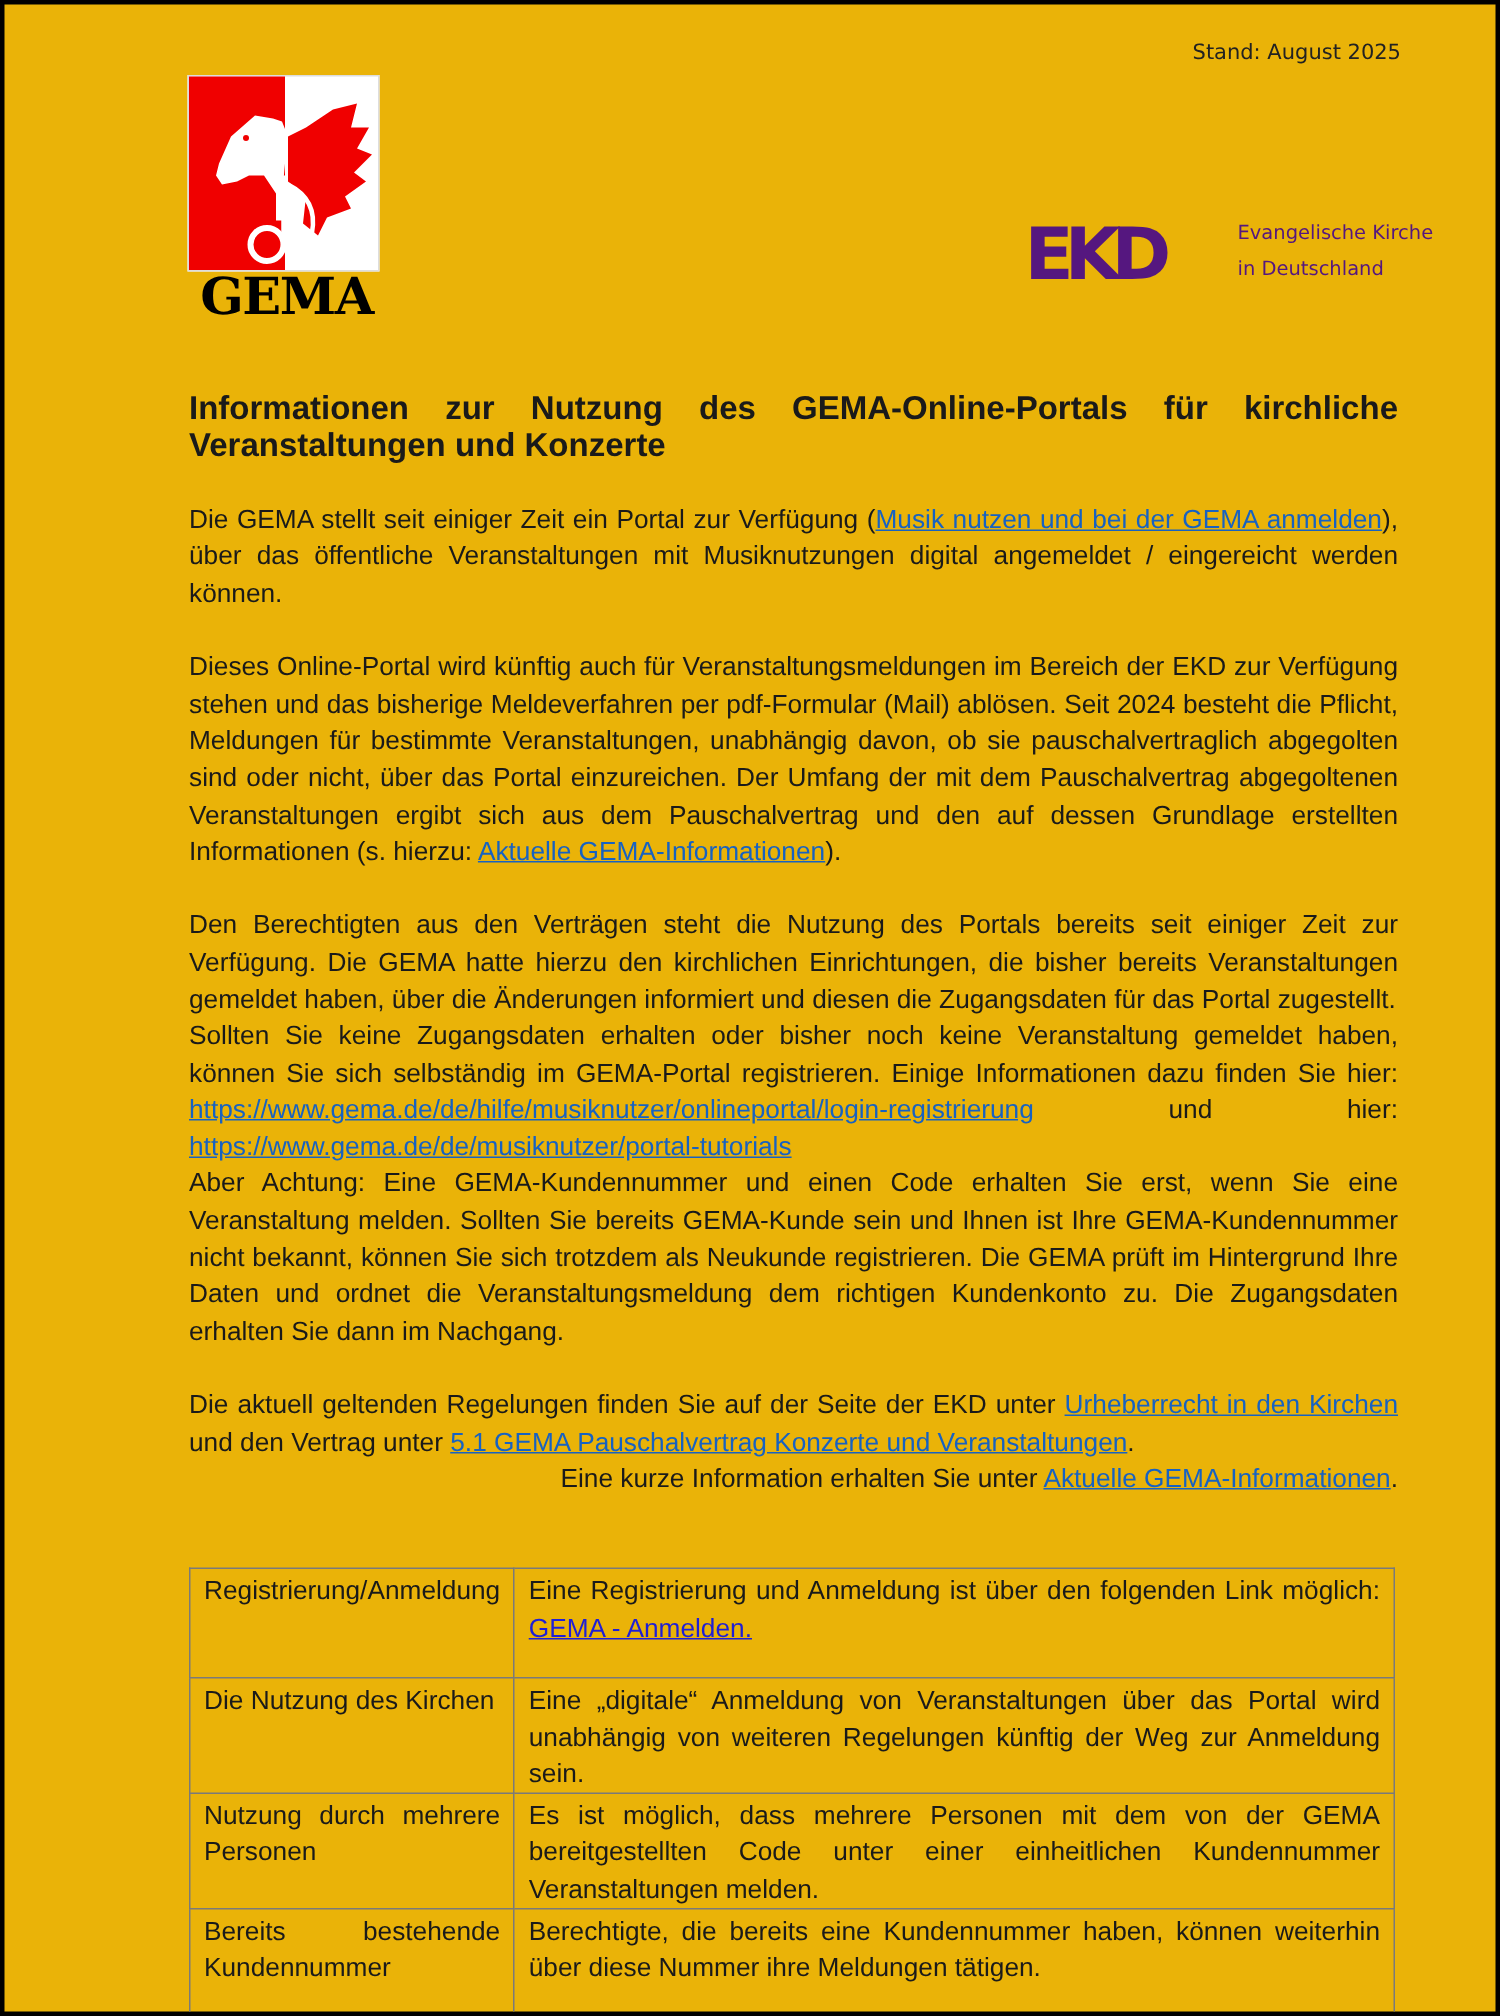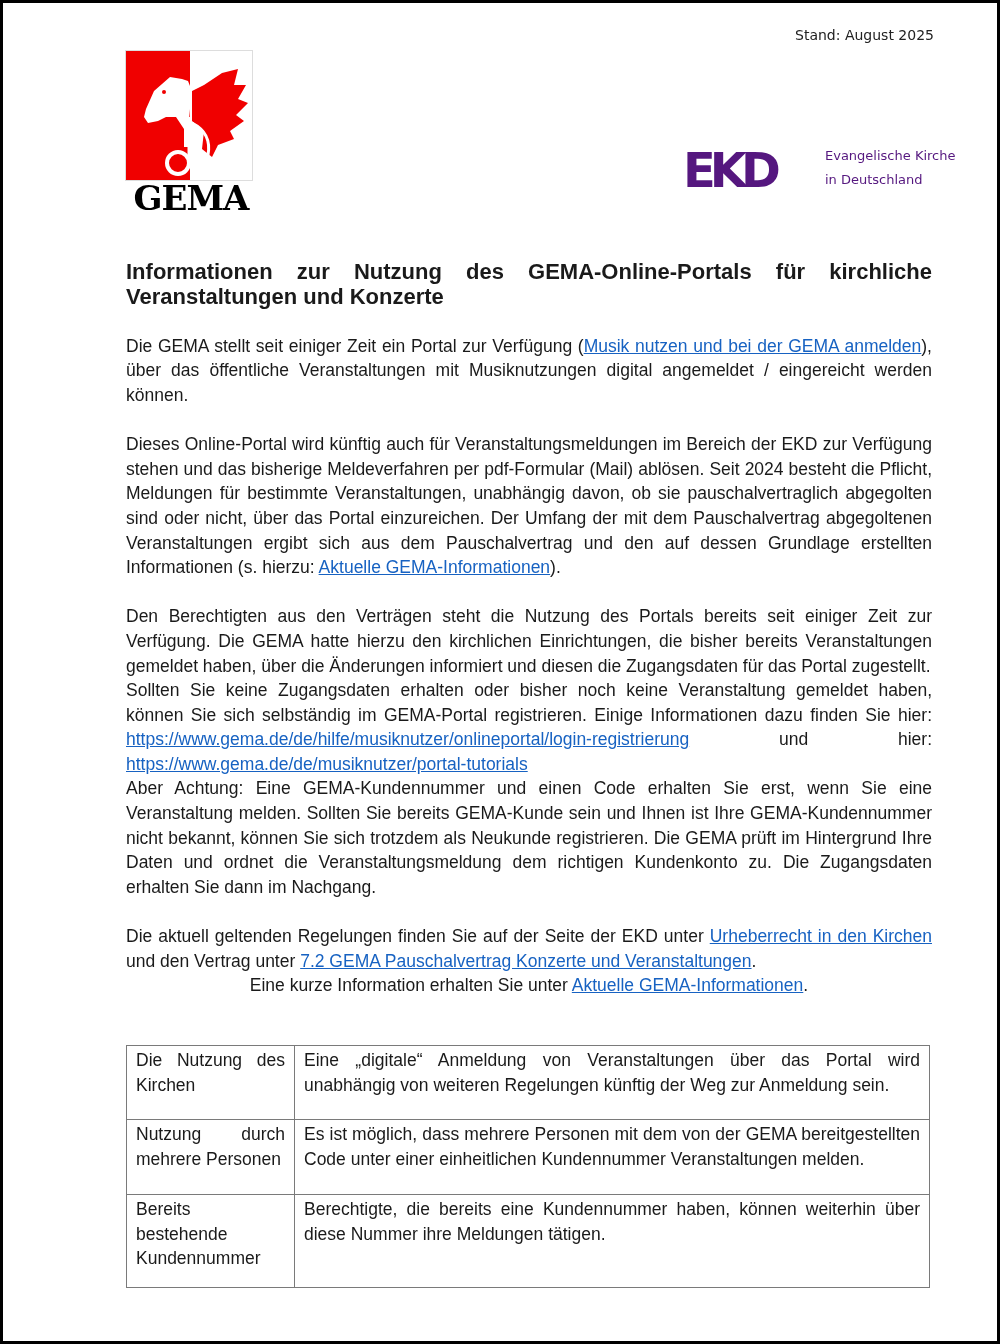--- a/index.html
+++ b/index.html
@@ -1,19 +1,19 @@
 <!DOCTYPE html>
 <html><head>
 <meta charset="utf-8">
 <style>
   html, body { margin: 0; padding: 0; background: #000; }
   body { width: 1000px; height: 1344px; overflow: hidden; position: relative; }
   .page {
     position: absolute; left: 3px; top: 3px; width: 994px; height: 1338px;
-    background: #ffffff; overflow: hidden;
+    background: #eab308; overflow: hidden;
     font-family: "Liberation Sans Narrow", "Liberation Sans", sans-serif;
     color: #1a1a1a;
   }
   .stand {
     position: absolute; right: 63px; top: 24px;
     font-family: "DejaVu Sans", sans-serif; font-size: 14px; color: #222;
   }
   .gema-logo { position: absolute; left: 122px; top: 47px; width: 132px; height: 166px; }
   .gema-box { position: absolute; left: 0; top: 0; width: 128px; height: 131px; border: 1px solid #ddd; box-sizing: border-box; background: #fff; }
   .gema-red { position: absolute; left: 0; top: 0; width: 64px; height: 129px; background: #f00000; }
@@ -109,29 +109,35 @@
     <div class="gap"></div>
 
     <p>Den Berechtigten aus den Verträgen steht die Nutzung des Portals bereits seit einiger Zeit zur Verfügung. Die GEMA hatte hierzu den kirchlichen Einrichtungen, die bisher bereits Veranstaltungen gemeldet haben, über die Änderungen informiert und diesen die Zugangsdaten für das Portal zugestellt.</p>
     <p>
       <span>Sollten Sie keine Zugangsdaten erhalten oder bisher noch keine Veranstaltung gemeldet haben, können Sie sich selbständig im GEMA-Portal registrieren. Einige Informationen dazu finden Sie hier: </span><a class="lnk" href="#">https://www.gema.de/de/hilfe/musiknutzer/onlineportal/login-registrierung</a><span> und hier: </span><a class="lnk" href="#">https://www.gema.de/de/musiknutzer/portal-tutorials</a>
     </p>
     <p>Aber Achtung: Eine GEMA-Kundennummer und einen Code erhalten Sie erst, wenn Sie eine Veranstaltung melden. Sollten Sie bereits GEMA-Kunde sein und Ihnen ist Ihre GEMA-Kundennummer nicht bekannt, können Sie sich trotzdem als Neukunde registrieren. Die GEMA prüft im Hintergrund Ihre Daten und ordnet die Veranstaltungsmeldung dem richtigen Kundenkonto zu. Die Zugangsdaten erhalten Sie dann im Nachgang.</p>
     <div class="gap"></div>
 
     <p>
-      <span>Die aktuell geltenden Regelungen finden Sie auf der Seite der EKD unter </span><a class="lnk" href="#">Urheberrecht in den Kirchen</a><span> und den Vertrag unter </span><a class="lnk" href="#">7.2 GEMA Pauschalvertrag Konzerte und Veranstaltungen</a><span>.</span>
+      <span>Die aktuell geltenden Regelungen finden Sie auf der Seite der EKD unter </span><a class="lnk" href="#">Urheberrecht in den Kirchen</a><span> und den Vertrag unter </span><a class="lnk" href="#">5.1 GEMA Pauschalvertrag Konzerte und Veranstaltungen</a><span>.</span>
     </p>
-    <p style="text-align:center;">
+    <p style="text-align:right;">
       <span>Eine kurze Information erhalten Sie unter </span><a class="lnk" href="#">Aktuelle GEMA-Informationen</a><span>.</span>
     </p>
   </div>
 
   <table class="info">
     <tbody>
+        <tr class="r1">
+      <td class="k">Registrierung/Anmeldung</td>
+      <td>
+        <span>Eine Registrierung und Anmeldung ist über den folgenden Link möglich: </span><a class="lnk2" href="#">GEMA - Anmelden.</a>
+      </td>
+    </tr>
     <tr class="r2">
       <td class="k">Die Nutzung des Kirchen</td>
       <td>Eine „digitale“ Anmeldung von Veranstaltungen über das Portal wird unabhängig von weiteren Regelungen künftig der Weg zur Anmeldung sein.</td>
     </tr>
     <tr class="r3">
       <td class="k">Nutzung durch mehrere Personen</td>
       <td>Es ist möglich, dass mehrere Personen mit dem von der GEMA bereitgestellten Code unter einer einheitlichen Kundennummer Veranstaltungen melden.</td>
     </tr>
     <tr class="r4">
       <td class="k">Bereits bestehende Kundennummer</td>

